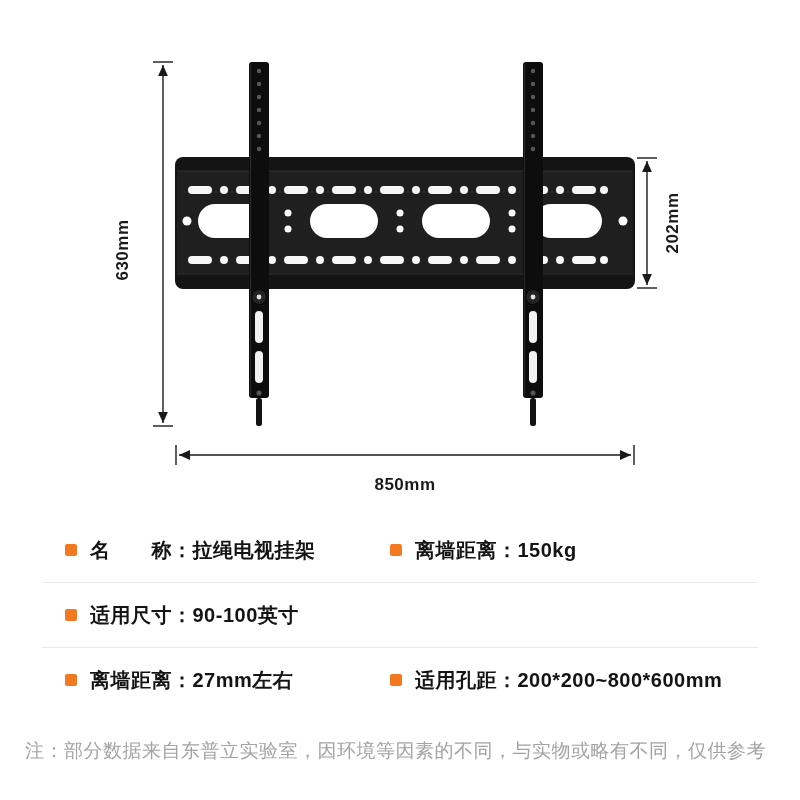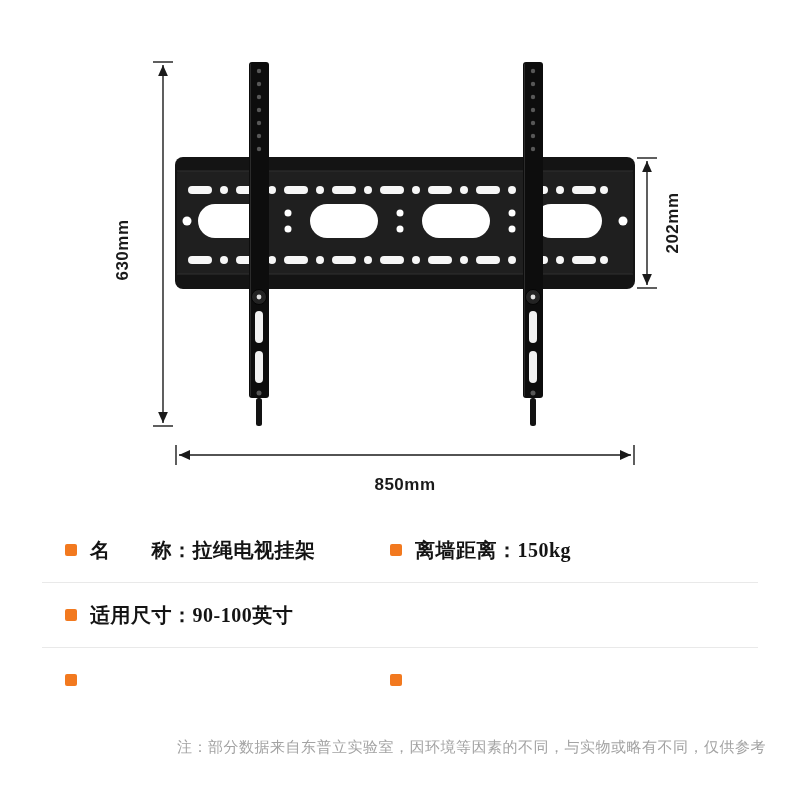--- a/index.html
+++ b/index.html
@@ -20,42 +20,42 @@
     letter-spacing: 0.5px;
   }
 
   .specs { position: absolute; top: 518px; left: 42px; right: 42px; }
   .spec-row {
     display: grid;
     grid-template-columns: 325px 1fr;
     align-items: center;
     height: 64px;
   }
-  .spec-row.divider { border-bottom: 1px solid #e9e9e9; font-family: Liberation Serif, serif; }
+  .spec-row.divider { border-bottom: 1px solid #e9e9e9; }
   .spec-cell { display: flex; align-items: center; padding-left: 23px; }
   .bullet {
     width: 12px; height: 12px;
     background: #f2791f;
     border-radius: 2px;
     margin-right: 13px;
     flex: 0 0 auto;
   }
   .spec-text {
     font-size: 20px;
     font-weight: 700;
     color: #141414;
     letter-spacing: 0.5px;
     white-space: nowrap;
   }
 
   .footnote {
     position: absolute;
     top: 738px;
     right: 34px;
-    font-size: 15px;
+    font-size: 19px;
     color: #a3a3a3;
     letter-spacing: 0.5px;
   }
 </style>
 </head>
 <body>
 
 <div class="page">
 
   <div class="diagram">
@@ -209,23 +209,25 @@
     <div class="spec-row divider">
       <div class="spec-cell">
         <span class="bullet"></span>
         <span class="spec-text">适用尺寸：90-100英寸</span>
       </div>
     </div>
 
     <div class="spec-row">
       <div class="spec-cell">
         <span class="bullet"></span>
-      </div>
-      <div class="spec-cell">
-        <span class="bullet"></span>
+        <span class="spec-text">离墙距离：27mm左右</span>
+      </div>
+      <div class="spec-cell">
+        <span class="bullet"></span>
+        <span class="spec-text">适用孔距：200*200~800*600mm</span>
       </div>
     </div>
 
   </div>
 
   <div class="footnote">注：部分数据来自东普立实验室，因环境等因素的不同，与实物或略有不同，仅供参考</div>
 
 </div>
 
 </body></html>

